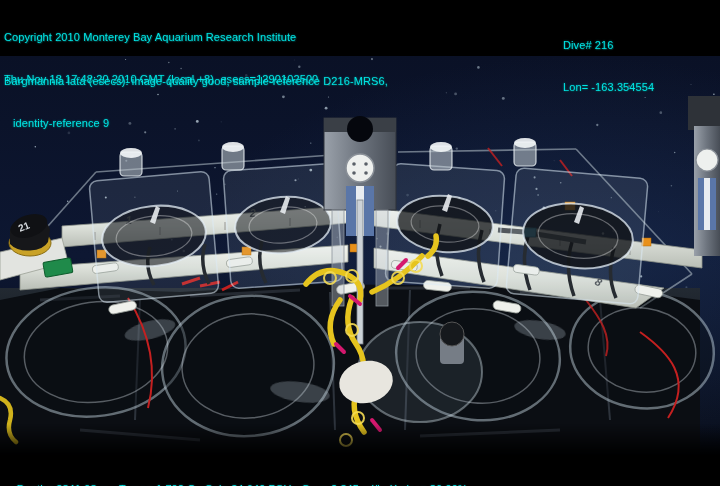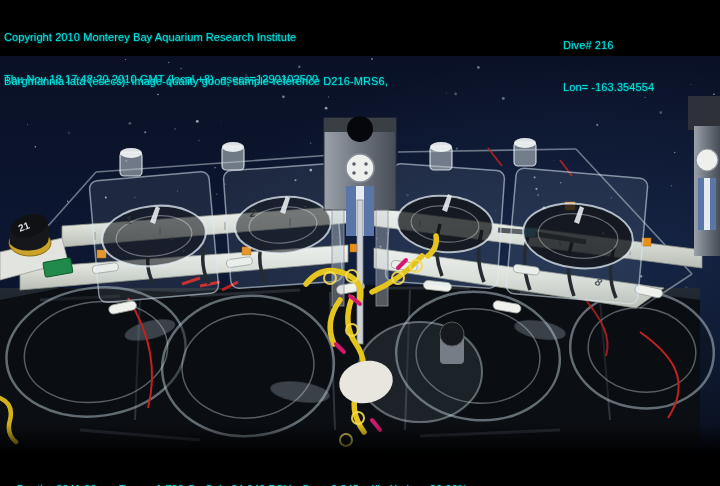--- a/index.html
+++ b/index.html
@@ -445,19 +445,20 @@
     <div>Thu Nov 18 17:48:20 2010 GMT (local +8)  esecs=1290102500</div>
   </div>
 
   <div class="hud" id="hud-top-right">
     <div>Dive# 216</div>
     <div>Lon= -163.354554</div>
   </div>
 
   <div class="hud" id="hud-annotation">
     <div>Bargmannia lata (esecs): image-quality good, sample-reference D216-MRS6,</div>
+    <div class="indent">identity-reference 9</div>
   </div>
 
   <div class="hud" id="hud-bottom">
     <span>Depth= 2841.98 m</span><span>Temp= 1.702 C</span><span>Sal= 34.649 PSU</span><span>Oxy= 2.345 ml/l</span><span>Xmiss= 86.99%</span>
   </div>
 
 </div>
 
 </body></html>

